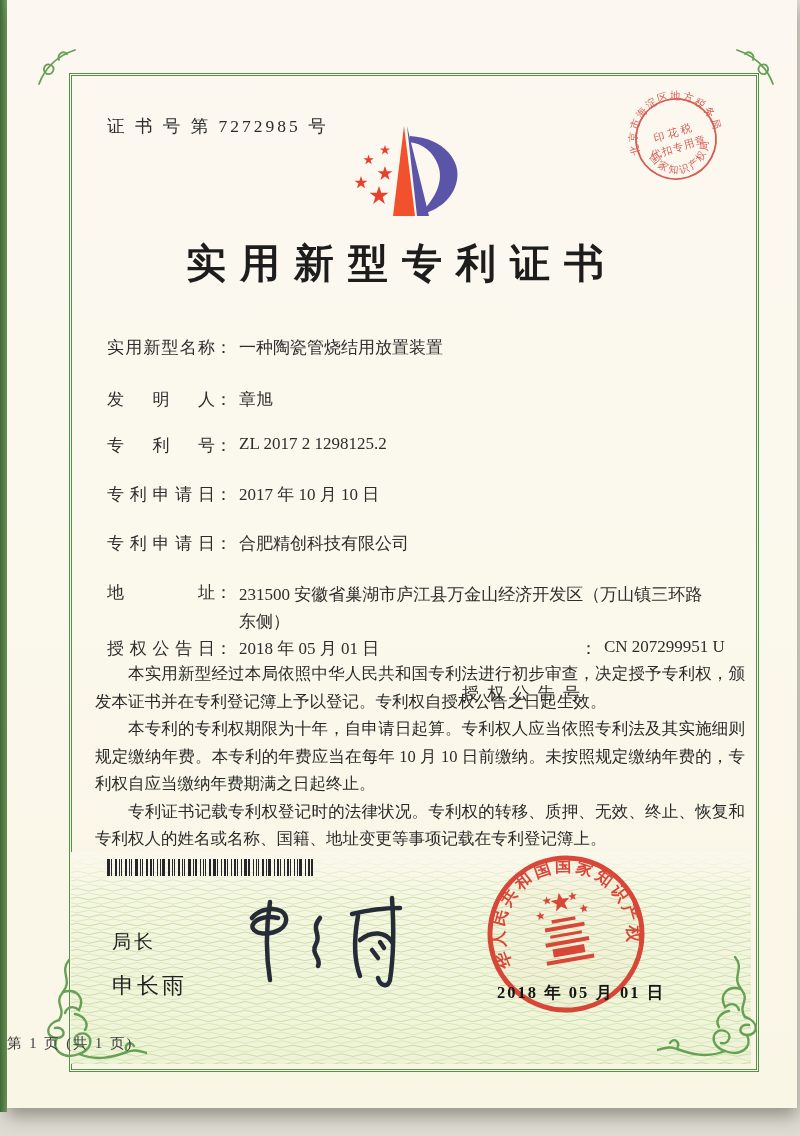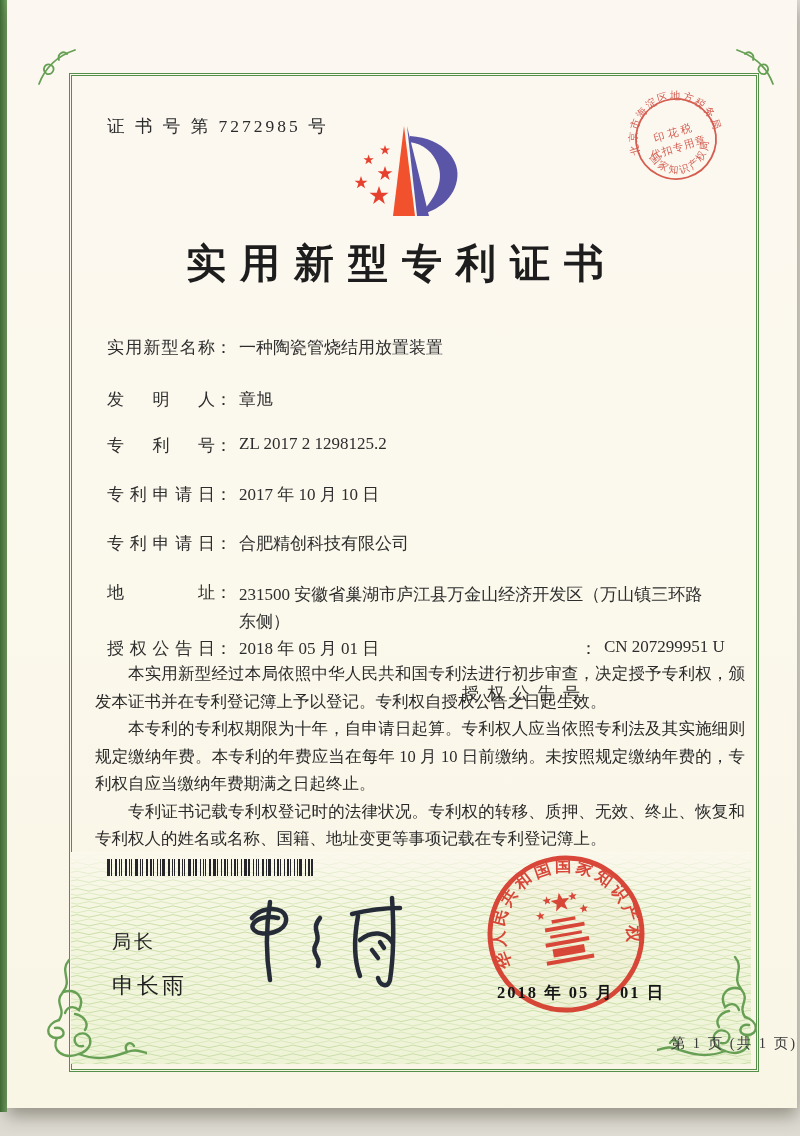--- a/index.html
+++ b/index.html
@@ -37,21 +37,21 @@
   .barcode span{display:inline-block;height:100%;background:#26262a;}
   .signer-role{position:absolute;left:105px;top:916px;font-size:19px;letter-spacing:3px;
         font-family:Liberation Mono, monospace;color:#222;z-index:4;margin-top:13px;}
   .signer-name{position:absolute;left:105px;top:971px;font-size:22px;letter-spacing:3px;
         font-family:"Liberation Sans","DejaVu Sans",sans-serif;color:#222;z-index:4;}
   .signature{position:absolute;left:225px;top:888px;z-index:4;}
   .tax-stamp{position:absolute;left:610px;top:80px;transform:rotate(-17deg);opacity:.88;z-index:5;}
   .office-seal{position:absolute;left:477px;top:852px;transform:rotate(-10deg);opacity:.93;z-index:5;}
   .seal-date{position:absolute;left:490px;top:982px;font-size:16.5px;font-weight:bold;
         letter-spacing:2px;color:#151515;z-index:6;}
-  .footer{position:absolute;left:0;top:1034px;width:100%;text-align:right;
+  .footer{position:absolute;left:0;top:1034px;width:100%;text-align:left;
         font-size:14.5px;letter-spacing:2px;color:#3a3a3a;z-index:4;}
   .orn{stroke:#67a055;stroke-width:2.4;fill:none;stroke-linecap:round;}
   .orn-thin{stroke:#67a055;stroke-width:1.8;fill:none;stroke-linecap:round;}
 </style>
 </head>
 <body>
 
 <div class="page">
   <div class="left-strip"></div>
 

